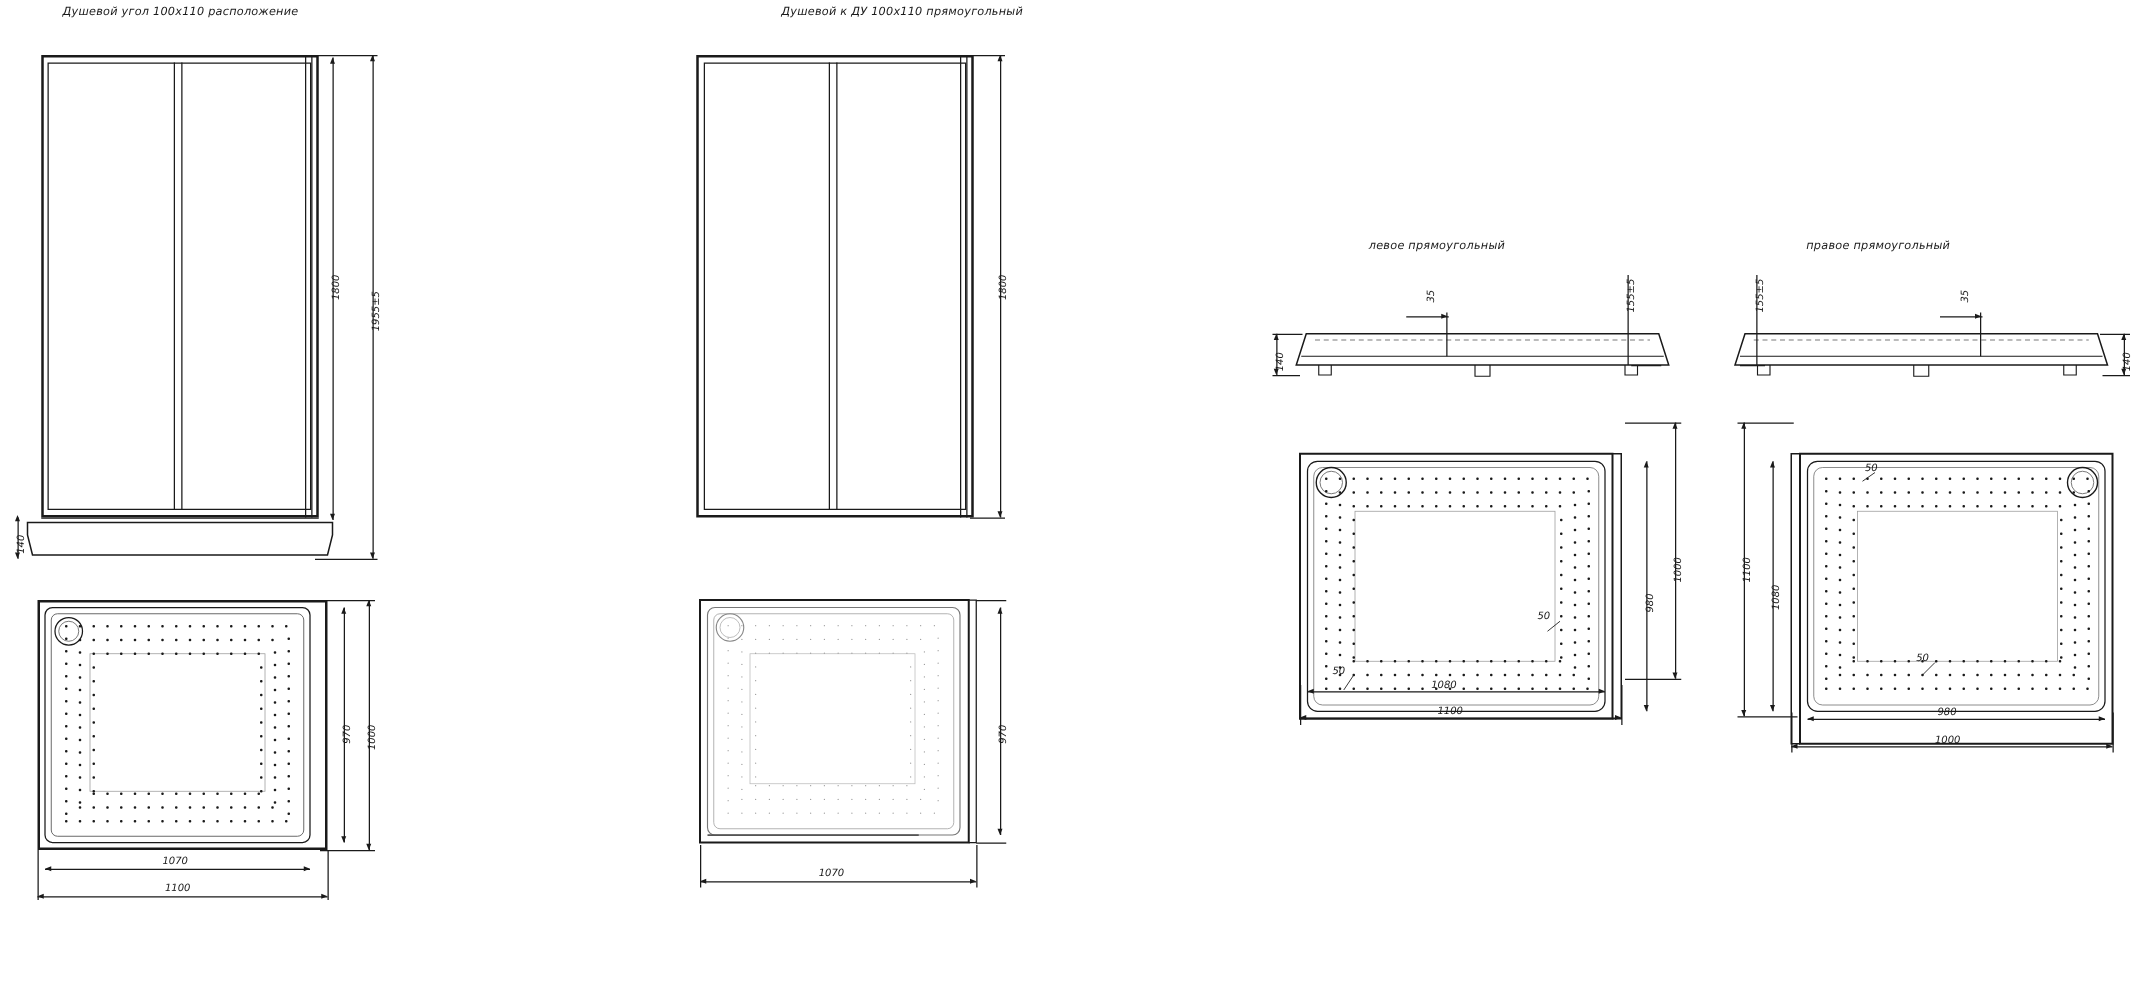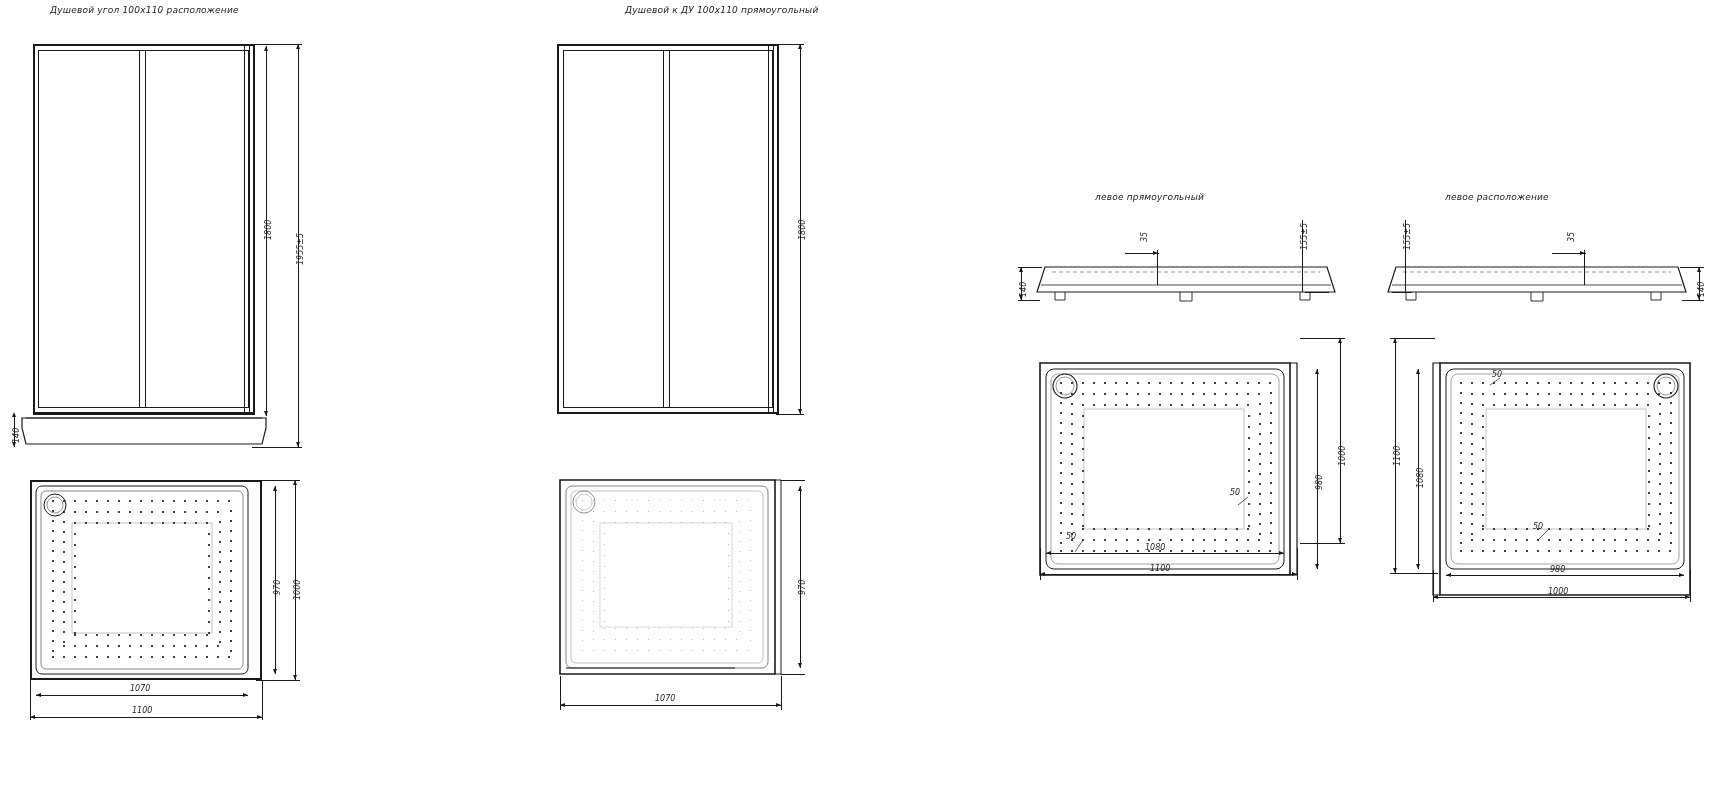--- a/index.html
+++ b/index.html
@@ -707,21 +707,21 @@
 <div class="arrw ah-r" style="left:1279px;top:551px;"></div>
 <div class="dim tech" style="left:1145px;top:543px;">1080</div>
 
 <div class="ln h1" style="left:1040px;top:574px;width:257px;"></div>
 <div class="arrw ah-l" style="left:1040px;top:572px;"></div>
 <div class="arrw ah-r" style="left:1292px;top:572px;"></div>
 <div class="dim tech" style="left:1150px;top:564px;">1100</div>
 <div class="ln v1" style="left:1040px;top:548px;height:32px;"></div>
 <div class="ln v1" style="left:1297px;top:548px;height:32px;"></div>
 
-<div class="ttl tech" style="left:1445px;top:192px;">левое расположение</div>
+<div class="ttl tech" style="left:1445px;top:192px;">правое прямоугольный</div>
 <svg style="left:0;top:0;width:1724px;height:800px;">
   <path d="M1396,267 L1678,267 L1686,292 L1388,292 Z" fill="none" stroke="#1a1a1a" stroke-width="1.2"></path>
   <path d="M1403,272 L1671,272" stroke="#666" stroke-width="0.7" stroke-dasharray="4,3" fill="none"></path>
   <path d="M1392,285 L1682,285" stroke="#1a1a1a" stroke-width="0.8" fill="none"></path>
   <path d="M1406,292 L1406,300 L1416,300 L1416,292" stroke="#1a1a1a" stroke-width="0.9" fill="none"></path>
   <path d="M1531,292 L1531,301 L1543,301 L1543,292" stroke="#1a1a1a" stroke-width="0.9" fill="none"></path>
   <path d="M1651,292 L1651,300 L1661,300 L1661,292" stroke="#1a1a1a" stroke-width="0.9" fill="none"></path>
 </svg>
 <div class="ln v1" style="left:1584px;top:250px;height:35px;"></div>
 <div class="ln h1" style="left:1552px;top:253px;width:34px;"></div>

